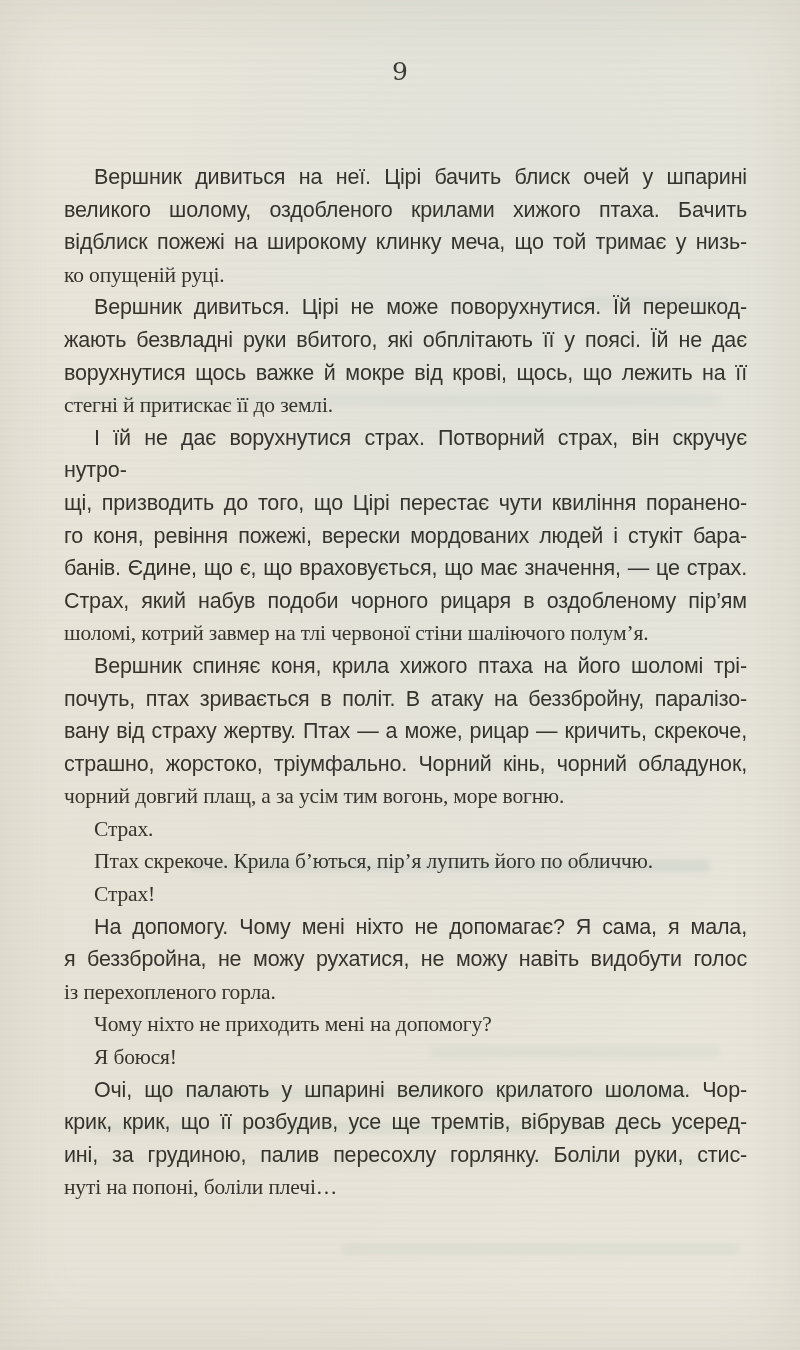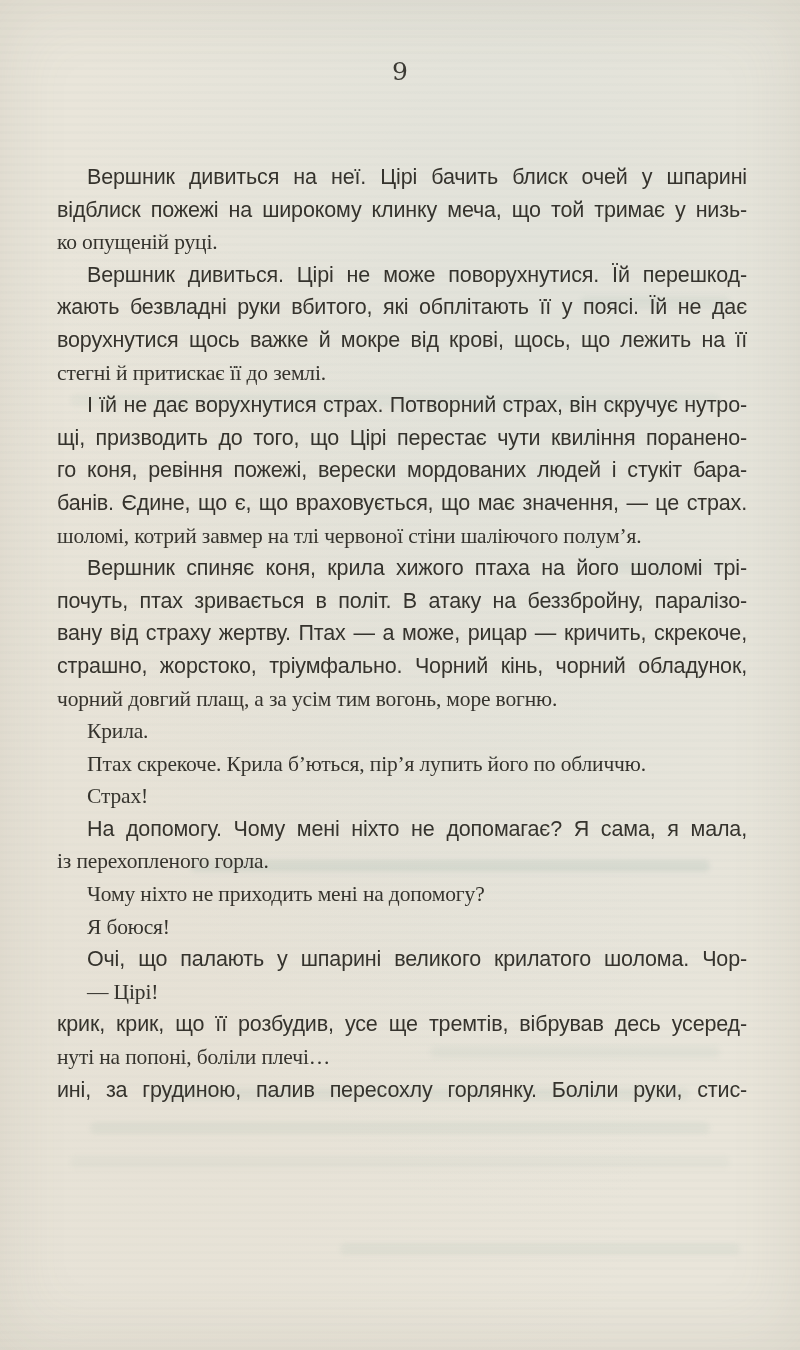--- a/index.html
+++ b/index.html
@@ -42,20 +42,21 @@
     line-height: 32.6px;
     letter-spacing: -0.15px;
     color: #35332d;
     text-rendering: optimizeLegibility;
   }
   .paragraph { margin: 0; }
   .line {
     text-align: justify;
     text-align-last: justify;
     white-space: normal;
+    margin-left: 7px;
   }
   .line.last { text-align-last: left; font-family: Liberation Serif, serif; }
   .line.indent { text-indent: 30px; }
   
   .ghost {
     position: absolute;
     height: 12px;
     border-radius: 6px;
     background: rgba(138,165,158,0.16);
     filter: blur(2.5px);
@@ -83,67 +84,67 @@
   <div class="ghost g4"></div>
   <div class="ghost g5"></div>
   <div class="ghost g6"></div>
   <div class="ghost g7"></div>
   <div class="ghost g8"></div>
   <div class="ghost g9"></div>
 
   <div class="text-block">
       <div class="paragraph">
         <div class="line indent">Вершник дивиться на неї. Цірі бачить блиск очей у шпарині</div>
+        <div class="line">великого шолому, оздобленого крилами хижого птаха. Бачить</div>
         <div class="line">відблиск пожежі на широкому клинку меча, що той тримає у низь-</div>
         <div class="line last">ко опущеній руці.</div>
       </div>
       <div class="paragraph">
         <div class="line indent">Вершник дивиться. Цірі не може поворухнутися. Їй перешкод-</div>
         <div class="line">жають безвладні руки вбитого, які обплітають її у поясі. Їй не дає</div>
         <div class="line">ворухнутися щось важке й мокре від крові, щось, що лежить на її</div>
         <div class="line last">стегні й притискає її до землі.</div>
       </div>
       <div class="paragraph">
         <div class="line indent">І їй не дає ворухнутися страх. Потворний страх, він скручує нутро-</div>
         <div class="line">щі, призводить до того, що Цірі перестає чути квиління поранено-</div>
         <div class="line">го коня, ревіння пожежі, верески мордованих людей і стукіт бара-</div>
         <div class="line">банів. Єдине, що є, що враховується, що має значення, — це страх.</div>
+        <div class="line">Страх, який набув подоби чорного рицаря в оздобленому пір’ям</div>
         <div class="line last">шоломі, котрий завмер на тлі червоної стіни шаліючого полум’я.</div>
       </div>
       <div class="paragraph">
         <div class="line indent">Вершник спиняє коня, крила хижого птаха на його шоломі трі-</div>
         <div class="line">почуть, птах зривається в політ. В атаку на беззбройну, паралізо-</div>
         <div class="line">вану від страху жертву. Птах — а може, рицар — кричить, скрекоче,</div>
         <div class="line">страшно, жорстоко, тріумфально. Чорний кінь, чорний обладунок,</div>
         <div class="line last">чорний довгий плащ, а за усім тим вогонь, море вогню.</div>
       </div>
       <div class="paragraph">
-        <div class="line indent last">Крила.</div>
+        <div class="line indent last">Страх.</div>
       </div>
       <div class="paragraph">
         <div class="line indent last">Птах скрекоче. Крила б’ються, пір’я лупить його по обличчю.</div>
       </div>
       <div class="paragraph">
         <div class="line indent last">Страх!</div>
       </div>
       <div class="paragraph">
         <div class="line indent">На допомогу. Чому мені ніхто не допомагає? Я сама, я мала,</div>
+        <div class="line">я беззбройна, не можу рухатися, не можу навіть видобути голос</div>
         <div class="line last">із перехопленого горла.</div>
       </div>
       <div class="paragraph">
         <div class="line indent last">Чому ніхто не приходить мені на допомогу?</div>
       </div>
       <div class="paragraph">
         <div class="line indent last">Я боюся!</div>
       </div>
       <div class="paragraph">
         <div class="line indent">Очі, що палають у шпарині великого крилатого шолома. Чор-</div>
       </div>
       <div class="paragraph">
-        <div class="line indent last">— Цірі!</div>
-      </div>
-      <div class="paragraph">
         <div class="line">крик, крик, що її розбудив, усе ще тремтів, вібрував десь усеред-</div>
+        <div class="line">ині, за грудиною, палив пересохлу горлянку. Боліли руки, стис-</div>
         <div class="line last">нуті на попоні, боліли плечі…</div>
-        <div class="line">ині, за грудиною, палив пересохлу горлянку. Боліли руки, стис-</div>
       </div>
     </div>
 </div>
 
 </body></html>

